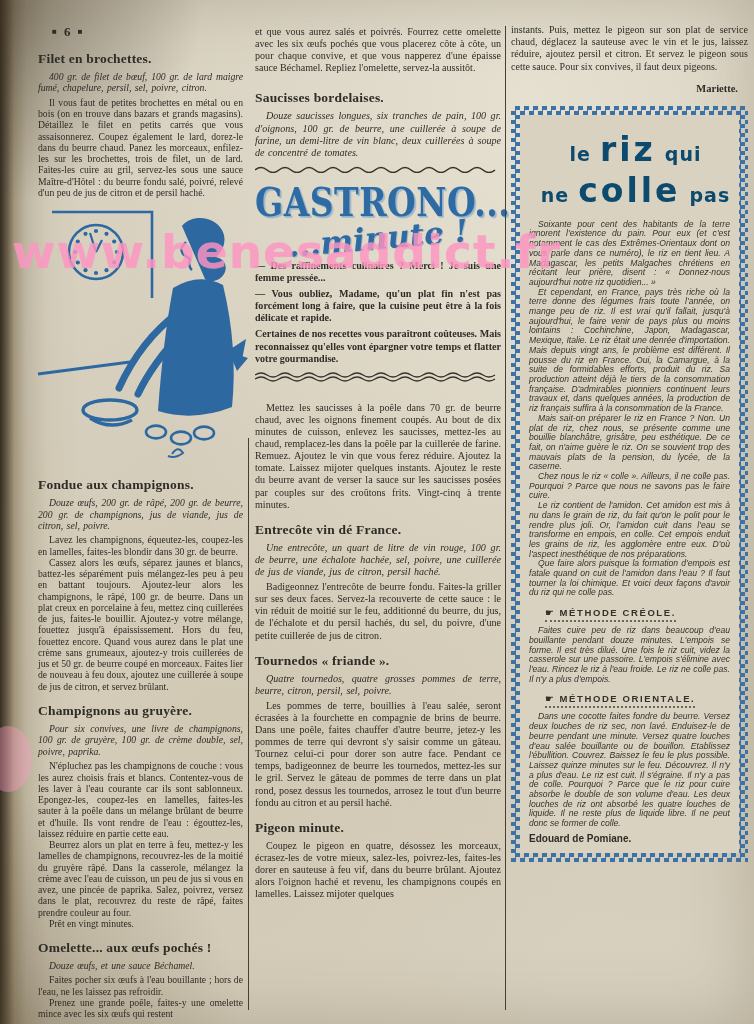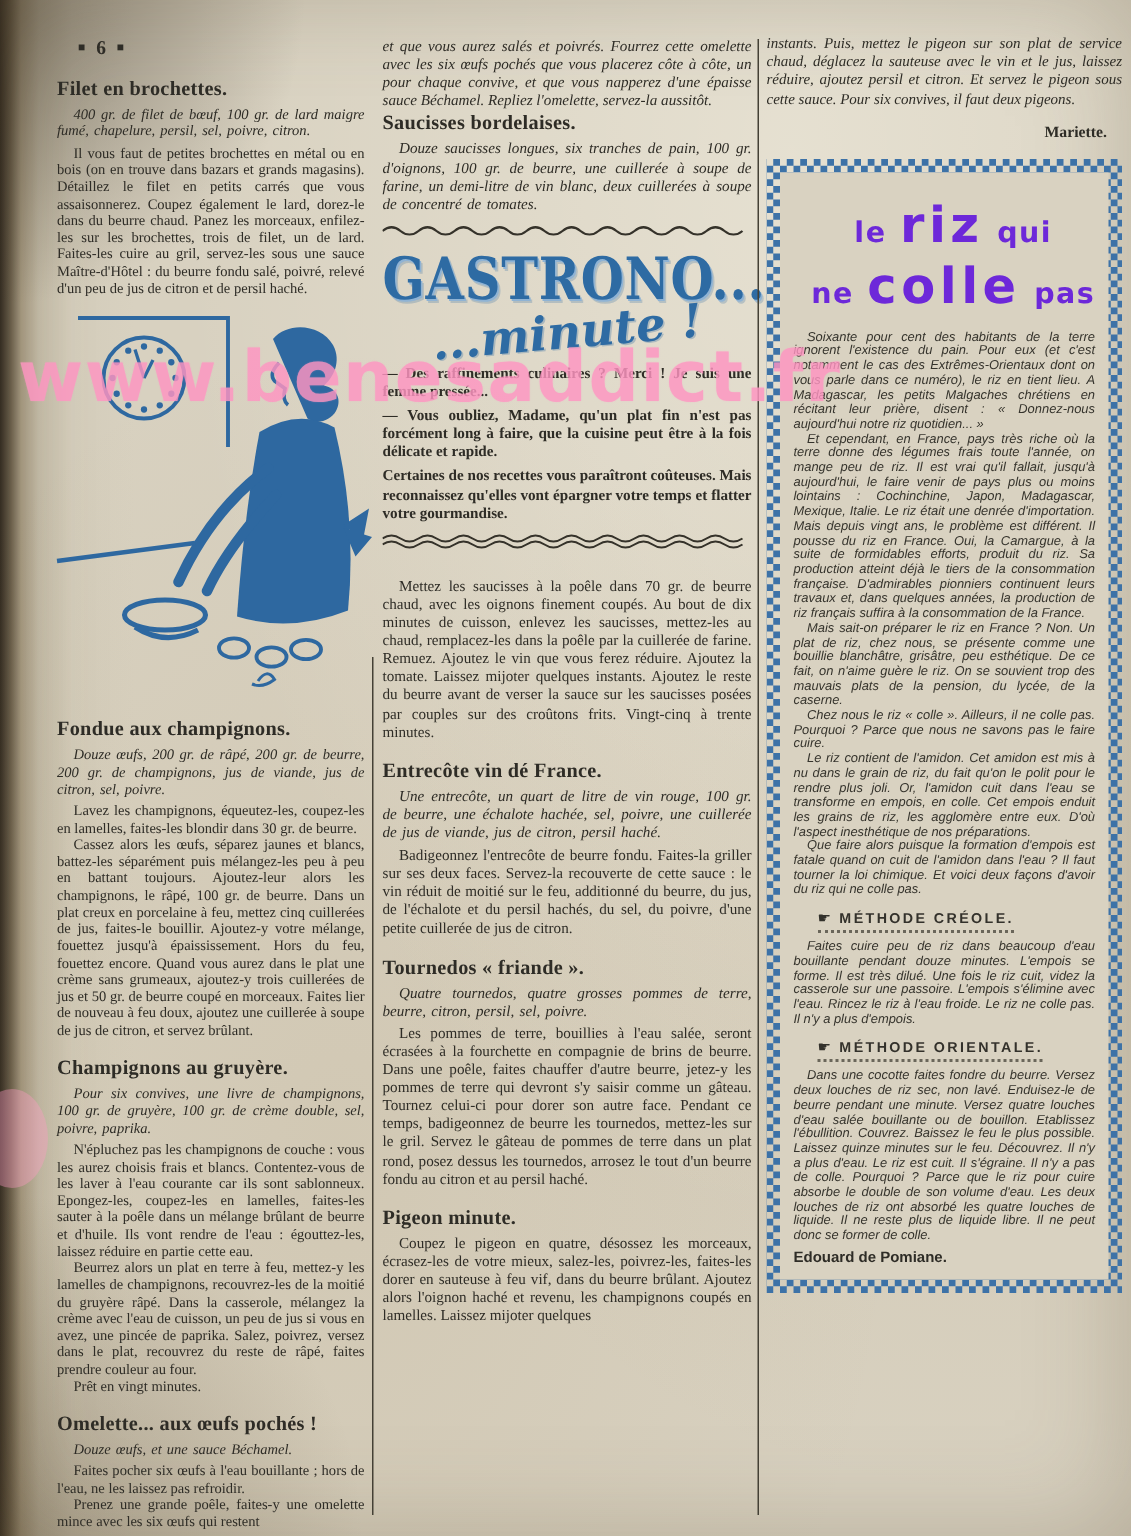--- a/index.html
+++ b/index.html
@@ -24,42 +24,42 @@
   #vrule-lm{left:248px;top:438px;height:572px;}
   #vrule-mr{left:505px;top:26px;height:984px;}
 
   
   .pagenum{font-weight:bold;font-size:13px;letter-spacing:2px;margin:0 0 8px 14px;}
   .pagenum .sq{font-size:8px;vertical-align:2px;}
   h3.rtitle{font-size:13.5px;font-weight:bold;margin:11px 0 4px 0;letter-spacing:.2px;}
   .ing{font-style:italic;font-size:9.7px;line-height:1.18;text-align:justify;text-indent:11px;margin:0 0 3px 0;word-spacing:1px;}
   .paras p{margin:0;font-size:9.7px;line-height:1.16;text-align:justify;text-indent:11px;}
   #col-mid .paras p, #col-mid .ing{font-size:10.1px;line-height:1.2;}
-  .cont p{text-indent:0;font-style:italic;}
+  .cont p{text-indent:0;}
   .dialogue p{font-weight:bold;font-size:10.6px;line-height:1.32;margin:4px 0;text-indent:0;}
   .byline{text-align:right;font-weight:bold;font-size:10.5px;margin:10px 10px 0 0;}
 
   
   .masthead{margin:6px 0 4px 0;text-align:center;}
   .gastro{font-family:"DejaVu Serif",serif;font-weight:bold;font-size:33px;letter-spacing:.5px;
     color:#2e6ba3;transform:scaleY(1.18);transform-origin:top center;
     text-shadow:1px 1px 0 #8fb3d4, 2px 2px 0 rgba(46,107,163,.25);white-space:nowrap;}
   .minute{font-family:"DejaVu Serif",serif;font-style:italic;font-weight:bold;font-size:31px;
     color:#2e6ba3;transform:rotate(-5deg);margin-top:2px;text-shadow:1px 1px 0 rgba(46,107,163,.3);}
   .wavy{display:block;margin:6px 0;}
 
   
   .illus{margin:4px 0 2px -6px;}
   .illus path,.illus circle,.illus ellipse,.illus line{vector-effect:non-scaling-stroke;}
 
   
   .rizbox-outer{margin-top:12px;padding:9px;
     background:repeating-conic-gradient(#3d72a7 0% 25%, rgba(61,114,167,0) 0% 50%) 0 0/9px 9px;}
   .rizbox{background:#d9d2c1;padding:9px 9px 7px 9px;font-family:"Liberation Sans","DejaVu Sans",sans-serif;}
-  .riz-title{text-align:center;color:#6d28d9;margin:6px 0 10px 12px;font-family:"DejaVu Sans",sans-serif;}
+  .riz-title{text-align:center;color:#0c4a6e;margin:6px 0 10px 12px;font-family:"DejaVu Sans",sans-serif;}
   .riz-title .row{display:flex;justify-content:center;align-items:baseline;gap:9px;margin:2px 0;}
   .riz-title .small{font-size:19px;font-weight:600;letter-spacing:1px;}
   .riz-title .big{font-size:33px;font-weight:bold;letter-spacing:3px;}
   .rizbox .paras p{font-style:italic;font-size:8.6px;line-height:1.13;text-indent:9px;color:#35332c;
     font-family:"Liberation Sans","DejaVu Sans",sans-serif;}
   .method-head{margin:9px 0 4px 16px;font-size:9.5px;letter-spacing:1.6px;font-weight:bold;color:#33312b;
     border-bottom:2px dotted #6a665a;display:inline-block;padding-bottom:2px;}
   .manicule{font-family:"DejaVu Sans",sans-serif;font-size:10px;margin-right:4px;}
   .signature{text-align:left;font-weight:bold;font-size:10px;font-style:normal;margin:4px 4px 2px 0;
     font-family:"Liberation Sans","DejaVu Sans",sans-serif;}
@@ -158,21 +158,21 @@
         </div>
     </div>
   </div>
 
   <div class="col" id="col-mid">
     <div class="paras cont">
       <p>et que vous aurez salés et poivrés. Fourrez cette omelette avec les six œufs pochés que vous placerez côte à côte, un pour chaque convive, et que vous napperez d'une épaisse sauce Béchamel. Repliez l'omelette, servez-la aussitôt.</p>
     </div>
 
     <div>
-      <h3 class="rtitle" style="margin-top:0">Saucisses bordelaises.</h3>
+      <h3 class="rtitle" style="margin-top:16px">Saucisses bordelaises.</h3>
       <p class="ing">Douze saucisses longues, six tranches de pain, 100 gr. d'oignons, 100 gr. de beurre, une cuillerée à soupe de farine, un demi-litre de vin blanc, deux cuillerées à soupe de concentré de tomates.</p>
     </div>
 
     <svg class="wavy" width="246" height="8" viewBox="0 0 246 8">
       <path d="M0 5 q6 -5 12 0 t12 0 t12 0 t12 0 t12 0 t12 0 t12 0 t12 0 t12 0 t12 0 t12 0 t12 0 t12 0 t12 0 t12 0 t12 0 t12 0 t12 0 t12 0 t12 0" stroke="#35322a" fill="none" stroke-width="1.5"></path>
     </svg>
 
     <div class="masthead">
       <div class="gastro">GASTRONO...</div>
       <div class="minute">...minute !</div>

